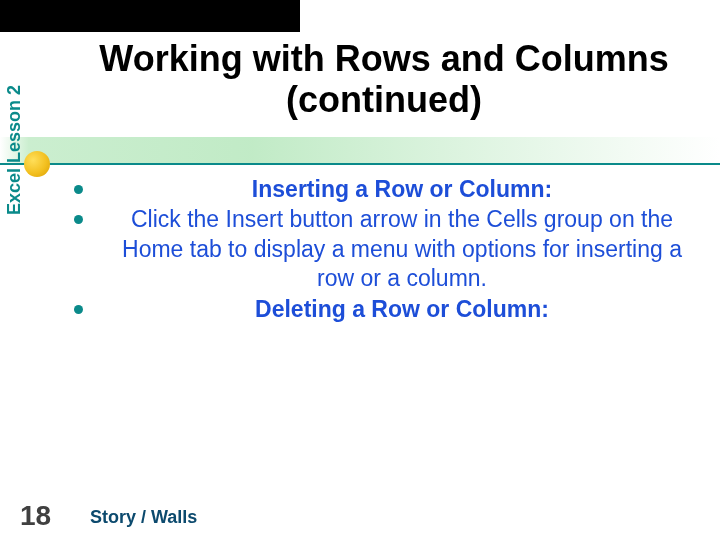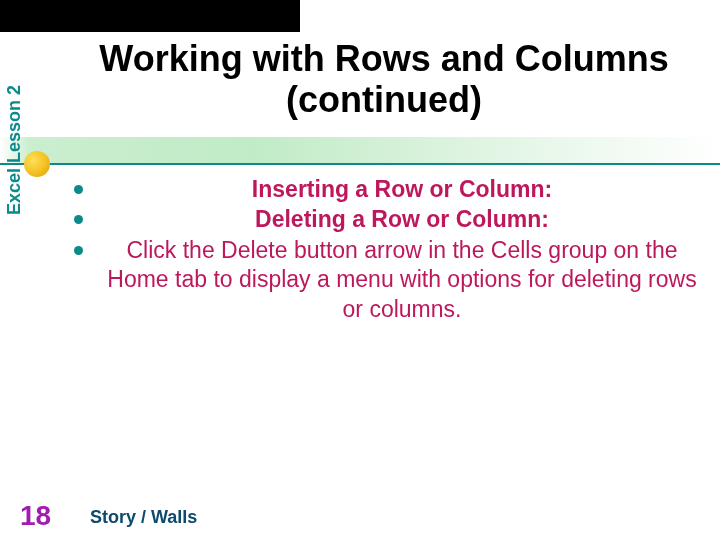--- a/index.html
+++ b/index.html
@@ -77,21 +77,21 @@
     left: 70px;
     right: 20px;
     bottom: 50px;
   }
   .bullet-list { list-style: none; }
   .bullet-item {
     position: relative;
     padding-left: 34px;
     font-size: 23px;
     line-height: 1.28;
-    color: #be185d;
+    color: #1d4ed8;
     margin-bottom: 1px;
   }
   .bullet-item .dot {
     position: absolute;
     left: 4px;
     top: 10px;
     width: 9px; height: 9px;
     border-radius: 50%;
     background: #0a8a8a;
   }
@@ -100,21 +100,21 @@
     position: absolute;
     left: 0; right: 0; bottom: 0;
     height: 42px;
   }
   .slide-number {
     position: absolute;
     left: 20px;
     bottom: 8px;
     font-size: 28px;
     font-weight: bold;
-    color: #a21caf;
+    color: #404040;
   }
   .footer-left {
     position: absolute;
     left: 90px;
     bottom: 12px;
     font-size: 18px;
     font-weight: bold;
     color: #0c4a6e;
   }
   .footer-right {
@@ -141,25 +141,25 @@
 <div class="sidebar-label">Excel Lesson 2</div>
 
 <div class="content">
   <ul class="bullet-list">
     <li class="bullet-item">
       <span class="dot"></span>
       <span class="bold">Inserting a Row or Column:</span>
     </li>
     <li class="bullet-item">
       <span class="dot"></span>
-      <span class="bold">Deleting a Row or Column:</span>
+      <span>Click the Insert button arrow in the Cells group on the Home tab to display a menu with options for inserting a row or a column.</span>
     </li>
     <li class="bullet-item">
       <span class="dot"></span>
-      <span>Click the Delete button arrow in the Cells group on the Home tab to display a menu with options for deleting rows or columns.</span>
+      <span class="bold">Deleting a Row or Column:</span>
     </li>
   </ul>
 </div>
 
 <div class="footer">
   <div class="slide-number">18</div>
   <div class="footer-left">Story / Walls</div>
 </div>
 
 </body></html>

